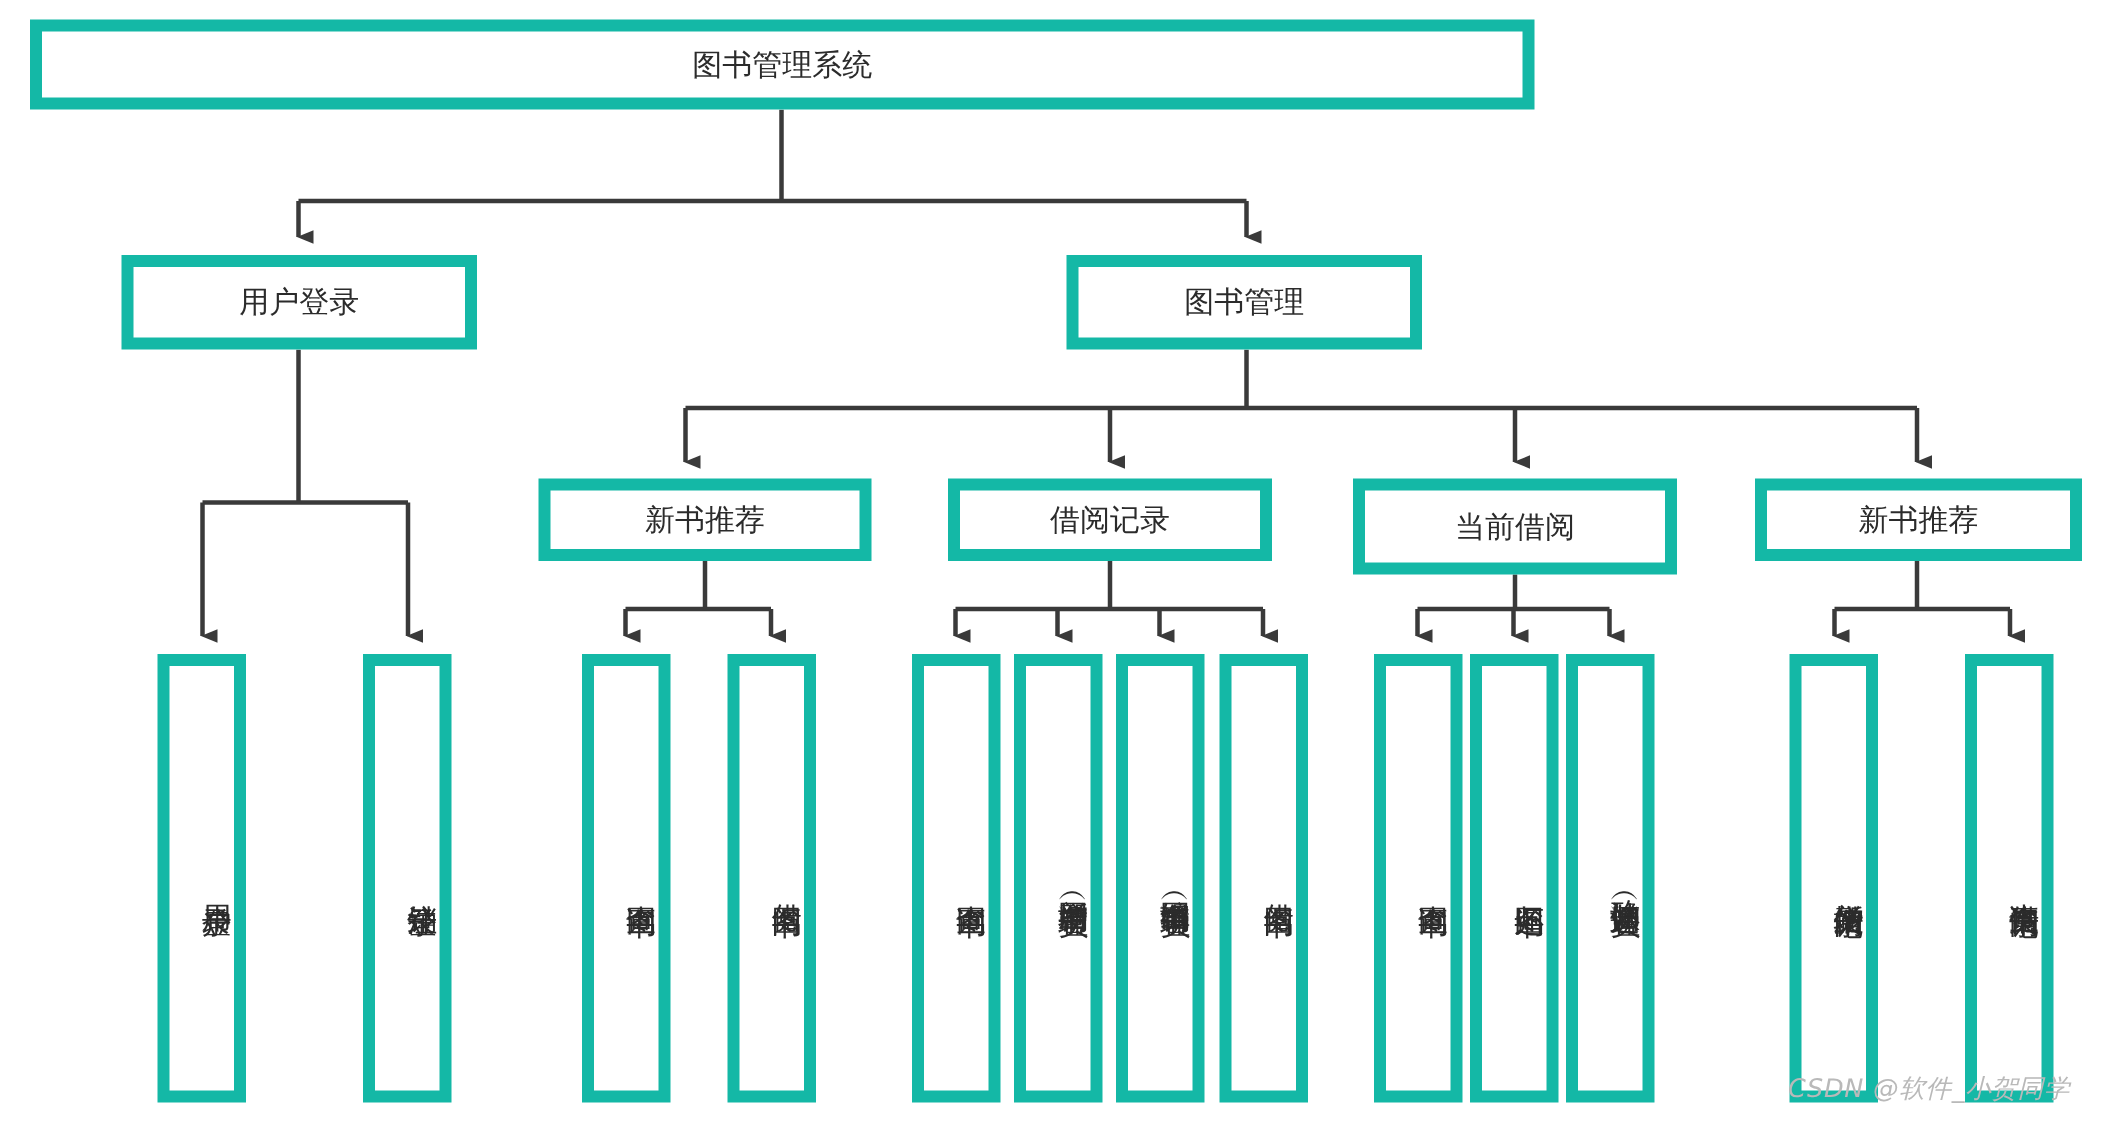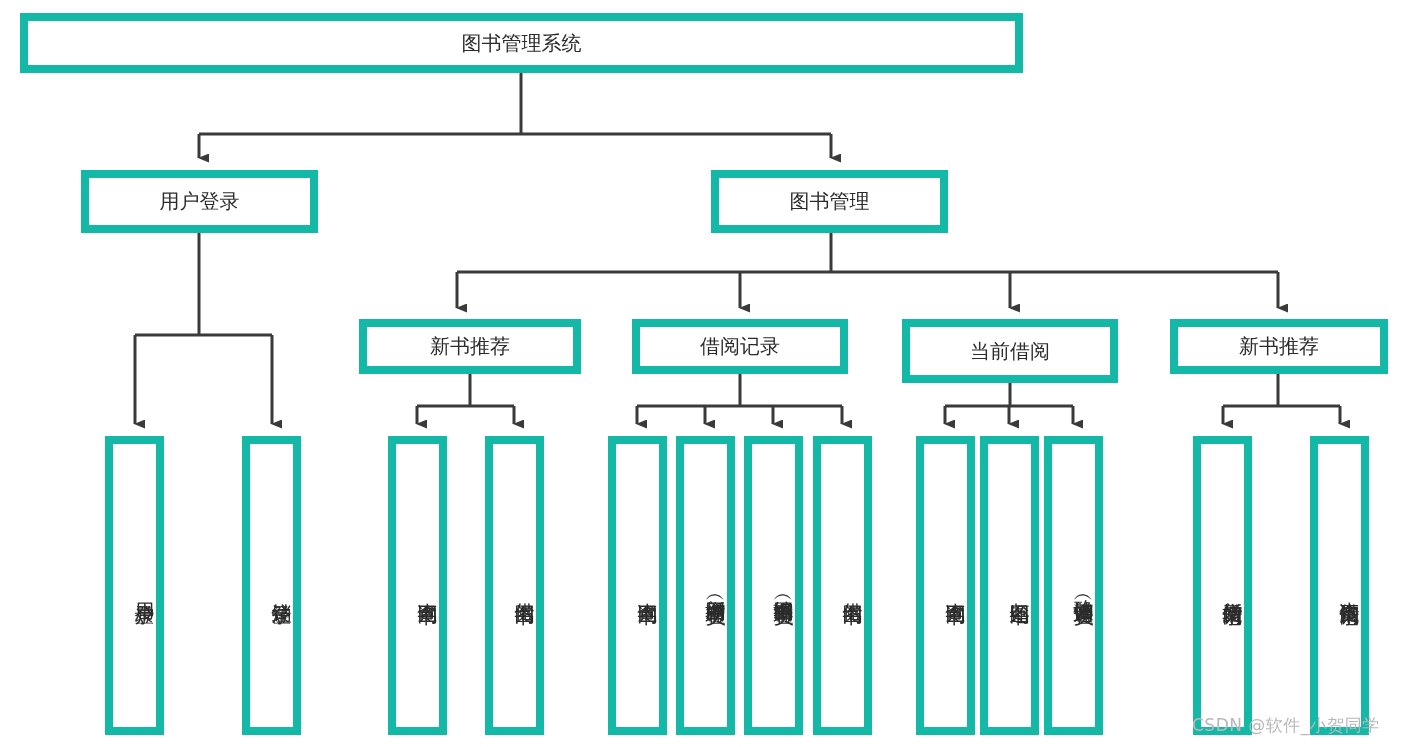--- a/index.html
+++ b/index.html
@@ -57,20 +57,21 @@
     writing-mode: vertical-rl;
     text-orientation: upright;
     display: block;
   }
   .watermark {
     position: absolute;
     font-size: 17px;
     color: #b9b9b9;
     white-space: nowrap;
     letter-spacing: 0.5px;
+    font-style: italic;
   }
 </style>
 </head>
 <body>
 
 <div id="canvas">
 
   <svg class="wires" viewBox="0 0 1405 747" xmlns="http://www.w3.org/2000/svg">
     <defs>
       <marker id="arw" markerWidth="9" markerHeight="11" refX="4.5" refY="10" orient="auto" markerUnits="userSpaceOnUse">

